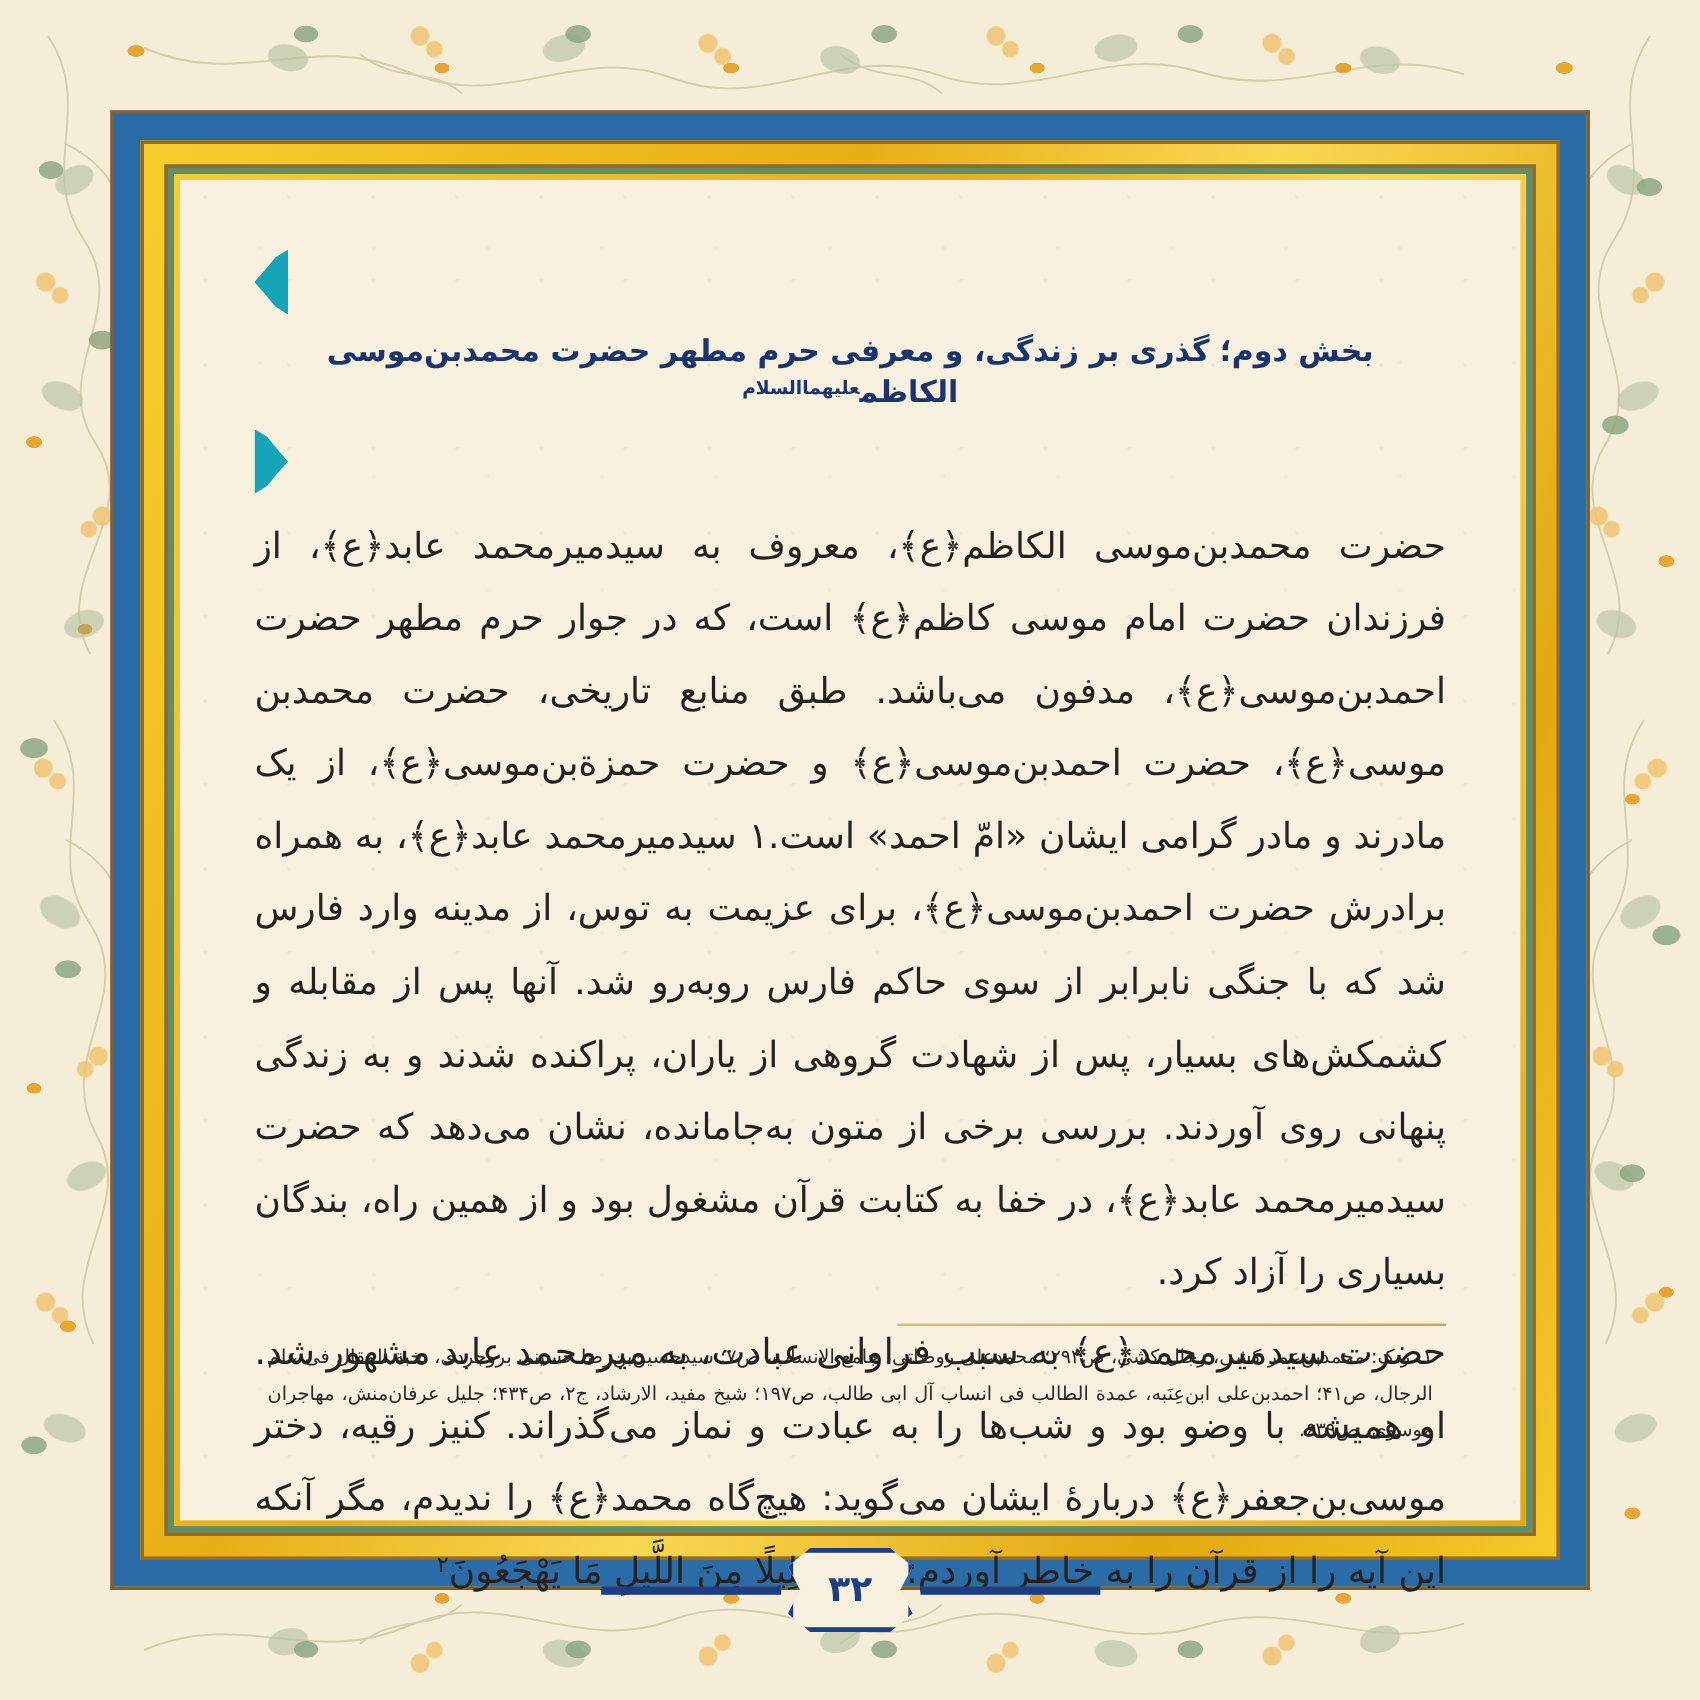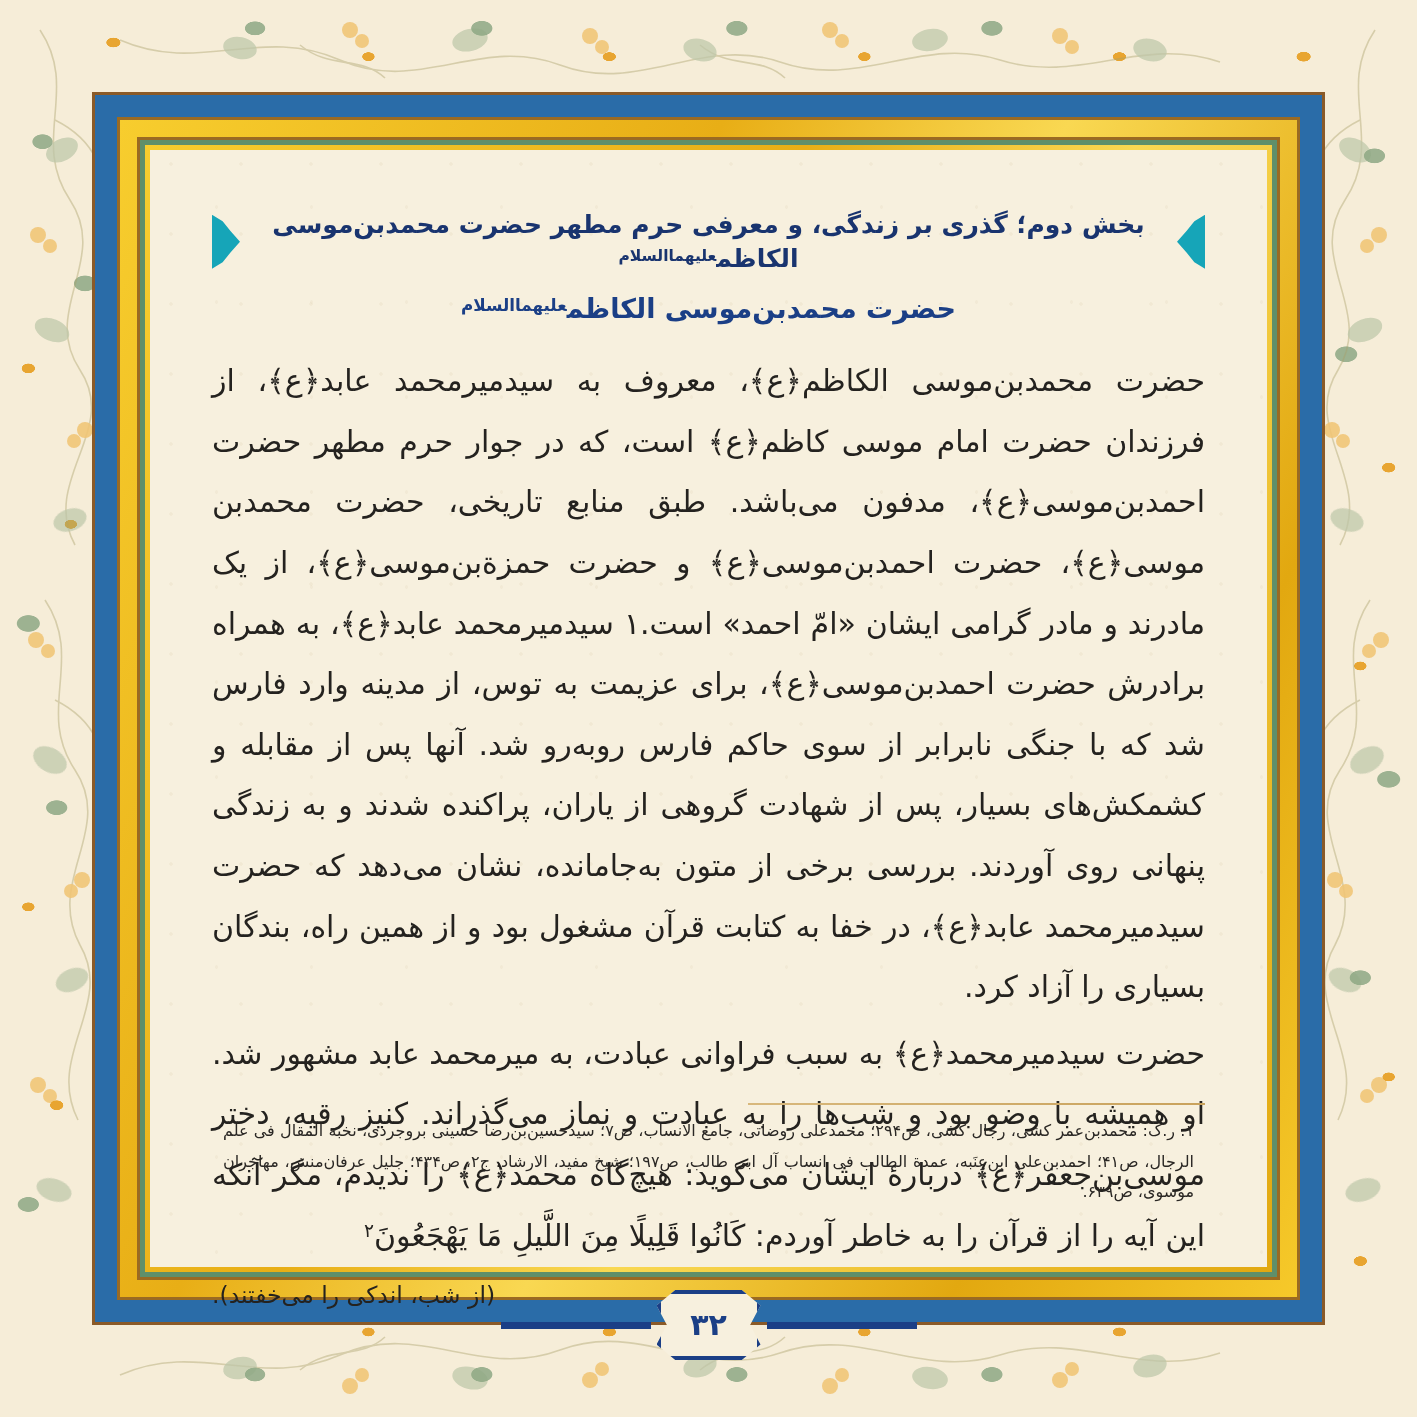--- a/index.html
+++ b/index.html
@@ -138,23 +138,24 @@
       #f7f0de;
     background-size: 70px 70px, 95px 95px, auto;
     box-sizing: border-box;
     padding: 58px 62px 0 62px;
     direction: rtl;
   }
 
   
   .section-banner {
     display: flex;
-    align-items: center;
+    align-items: flex-end;
     gap: 14px;
     margin-bottom: 14px;
+    flex-direction: column;
   }
   .pointer {
     flex: 0 0 auto;
     width: 28px;
     height: 54px;
     background: #16a5b8;
   }
   .pointer-right {
     clip-path: polygon(100% 0,100% 100%,62% 88%,34% 70%,0 50%,34% 30%,62% 12%);
   }
@@ -379,27 +380,25 @@
   </div>
 
   <div class="content">
 
     <div class="section-banner">
       <div class="pointer pointer-right"></div>
       <div class="section-banner-text"><span>بخش دوم؛ گذری بر زندگی، و معرفی حرم مطهر حضرت محمدبن‌موسی الکاظم</span><span class="honorific">علیهماالسلام</span></div>
       <div class="pointer pointer-left"></div>
     </div>
 
-    <div class="heading-main"><span>حضرت محمدبن‌موسی الکاظم</span><span class="honorific">علیهماالسلام</span></div>
 
     <p class="body-par">حضرت محمدبن‌موسی الکاظم﴿ع﴾، معروف به سیدمیرمحمد عابد﴿ع﴾، از فرزندان حضرت امام موسی کاظم﴿ع﴾ است، که در جوار حرم مطهر حضرت احمدبن‌موسی﴿ع﴾، مدفون می‌باشد. طبق منابع تاریخی، حضرت محمدبن موسی﴿ع﴾، حضرت احمدبن‌موسی﴿ع﴾ و حضرت حمزةبن‌موسی﴿ع﴾، از یک مادرند و مادر گرامی ایشان «امّ احمد» است.۱ سیدمیرمحمد عابد﴿ع﴾، به همراه برادرش حضرت احمدبن‌موسی﴿ع﴾، برای عزیمت به توس، از مدینه وارد فارس شد که با جنگی نابرابر از سوی حاکم فارس روبه‌رو شد. آنها پس از مقابله و کشمکش‌های بسیار، پس از شهادت گروهی از یاران، پراکنده شدند و به زندگی پنهانی روی آوردند. بررسی برخی از متون به‌جامانده، نشان می‌دهد که حضرت سیدمیرمحمد عابد﴿ع﴾، در خفا به کتابت قرآن مشغول بود و از همین راه، بندگان بسیاری را آزاد کرد.</p>
 
 
     <p class="body-par verse-block"><span>حضرت سیدمیرمحمد﴿ع﴾ به سبب فراوانی عبادت، به میرمحمد عابد مشهور شد. او همیشه با وضو بود و شب‌ها را به عبادت و نماز می‌گذراند. کنیز رقیه، دختر موسی‌بن‌جعفر﴿ع﴾ دربارۀ ایشان می‌گوید: هیچ‌گاه محمد﴿ع﴾ را ندیدم، مگر آنکه این آیه را از قرآن را به خاطر آوردم:</span> <span class="verse-arabic">کَانُوا قَلِیلًا مِنَ اللَّیلِ مَا یَهْجَعُونَ</span><span class="footnote-marker">۲</span></p>
-    <p class="translation-line">(از شب، اندکی را می‌خفتند).</p>
 
     <div class="footnote-zone">
       <div class="footnote-rule"></div>
       <p class="footnote">۱. ر.ک: محمدبن‌عمر کشی، رجال کشی، ص۲۹۴؛ محمدعلی روضاتی، جامع الانساب، ص۷؛ سیدحسین‌بن‌رضا حسینی بروجردی، نخبة المقال فی علم الرجال، ص۴۱؛ احمدبن‌علی ابن‌عِنَبه، عمدة الطالب فی انساب آل ابی طالب، ص۱۹۷؛ شیخ مفید، الارشاد، ج۲، ص۴۳۴؛ جلیل عرفان‌منش، مهاجران موسوی، ص۶۳۹.</p>
     </div>
   </div>
 
   <div class="folio-band">
     <div class="folio-rule"></div>
     <div class="folio-badge">

